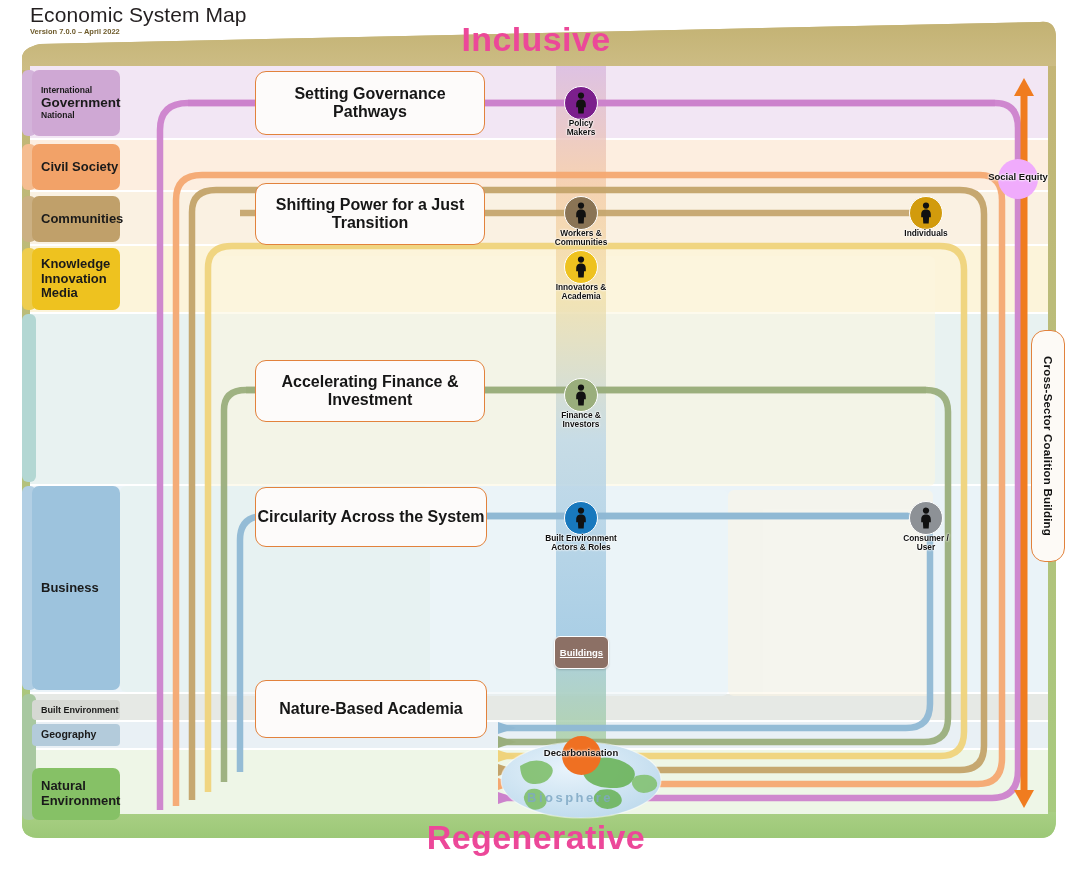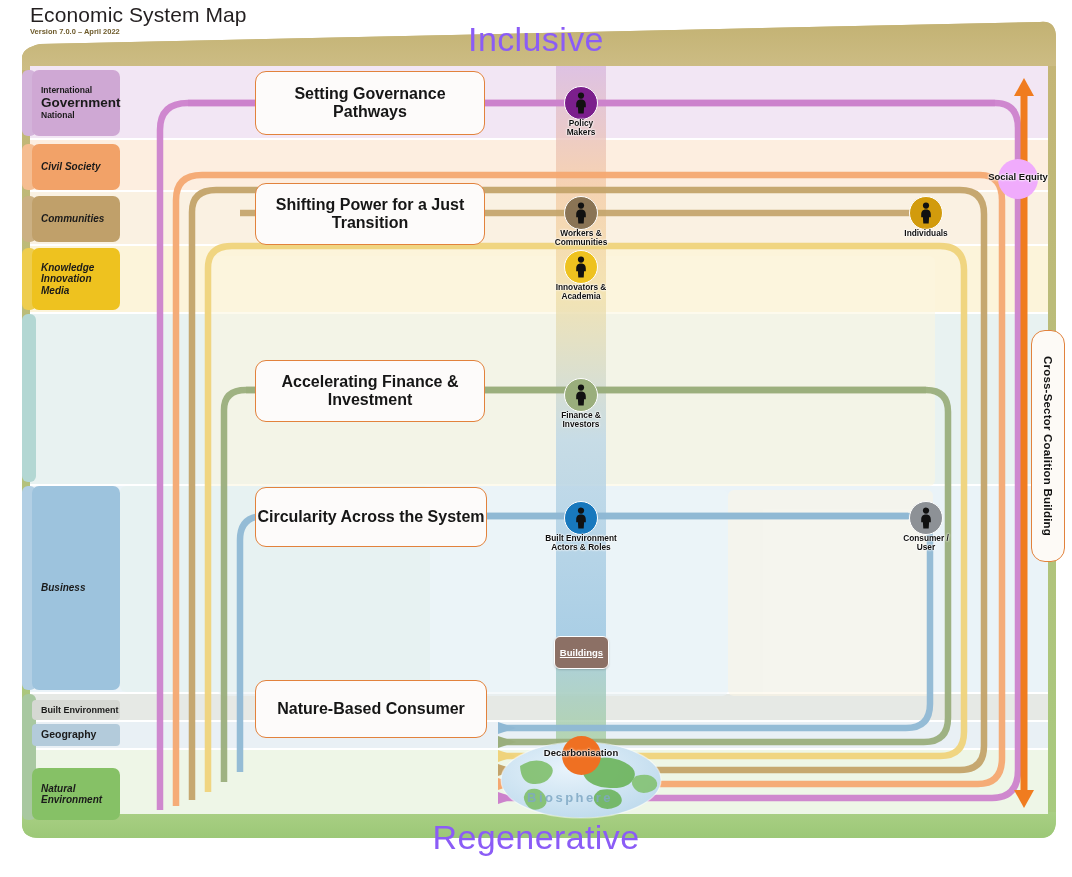--- a/index.html
+++ b/index.html
@@ -35,22 +35,22 @@
     font-size: 7.5px;
     font-weight: bold;
     color: #6d5a2a;
     margin-top: 1px;
     white-space: nowrap;
   }
   
   .banner-word {
     position: absolute;
     z-index: 55;
-    color: #8b5cf6;
-    font-weight: normal;
+    color: #ec4899;
+    font-weight: bold;
     text-align: center;
     white-space: nowrap;
   }
   #banner-inclusive {
     left: 0; right: 0; top: 20px;
     font-size: 34px;
     letter-spacing: .4px;
   }
   #banner-regenerative {
     left: 0; right: 0; top: 818px;
@@ -78,21 +78,21 @@
     font-size: 8.5px;
     font-weight: bold;
     display: block;
   }
   .chip .main {
     font-size: 13.5px;
     font-weight: bold;
     display: block;
   }
   .chip.small-label { font-size: 9px; }
-  .chip.med-label   { font-size: 10px; font-style: italic; }
+  .chip.med-label   { font-size: 13px; }
   
   .theme-box {
     position: absolute;
     z-index: 45;
     background: #fdfbfa;
     border: 1.4px solid #e2823c;
     border-radius: 11px;
     display: flex;
     align-items: center;
     justify-content: center;
@@ -357,21 +357,21 @@
   <div class="theme-box" style="left:255px; top:183px; width:230px; height:62px;">
     <span>Shifting Power for a Just Transition</span>
   </div>
   <div class="theme-box" style="left:255px; top:360px; width:230px; height:62px;">
     <span>Accelerating Finance &amp; Investment</span>
   </div>
   <div class="theme-box" style="left:255px; top:487px; width:232px; height:60px;">
     <span>Circularity Across the System</span>
   </div>
   <div class="theme-box" style="left:255px; top:680px; width:232px; height:58px;">
-    <span>Nature-Based Consumer</span>
+    <span>Nature-Based Academia</span>
   </div>
 
   <div class="actor" style="left:581px; top:103px;">
     <div class="disc" style="background:#7b1f8c;">
       <svg width="16" height="22" viewBox="0 0 16 22">
           <circle cx="8" cy="3.6" r="3.1" fill="#111"></circle>
           <path d="M8 7.4 C4.4 7.4 3.2 9.6 3.2 12.6 L3.2 15.2 L4.9 15.2 L5.3 21.4 L10.7 21.4 L11.1 15.2 L12.8 15.2 L12.8 12.6 C12.8 9.6 11.6 7.4 8 7.4 Z" fill="#111"></path>
         </svg>
     </div>
     <div class="cap" style="white-space:pre-line;">Policy

